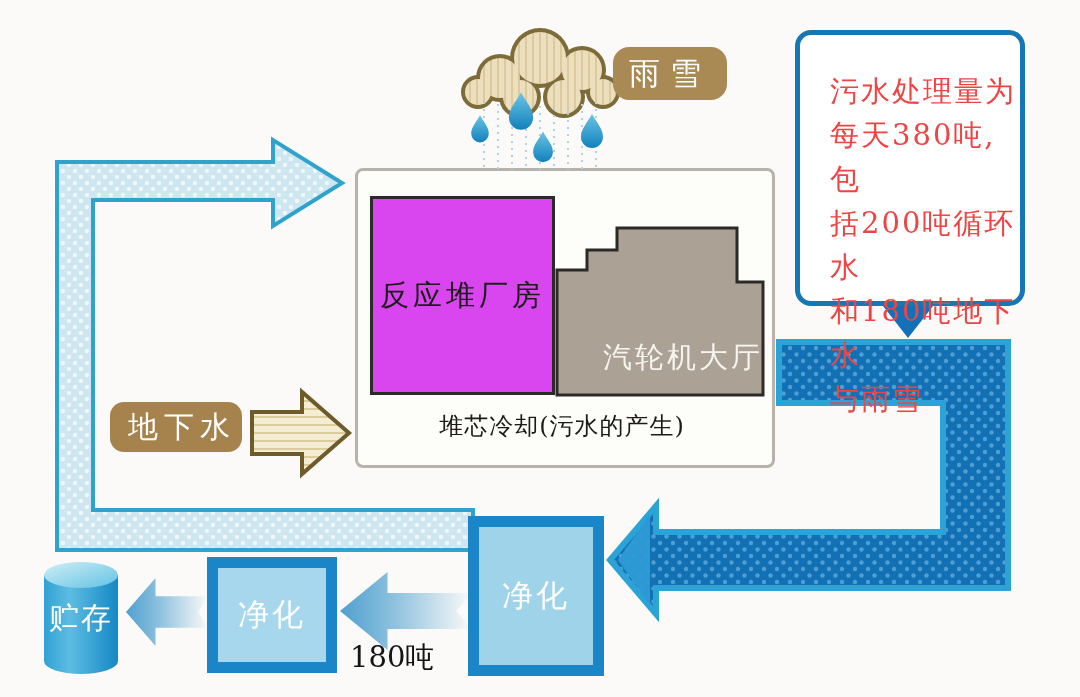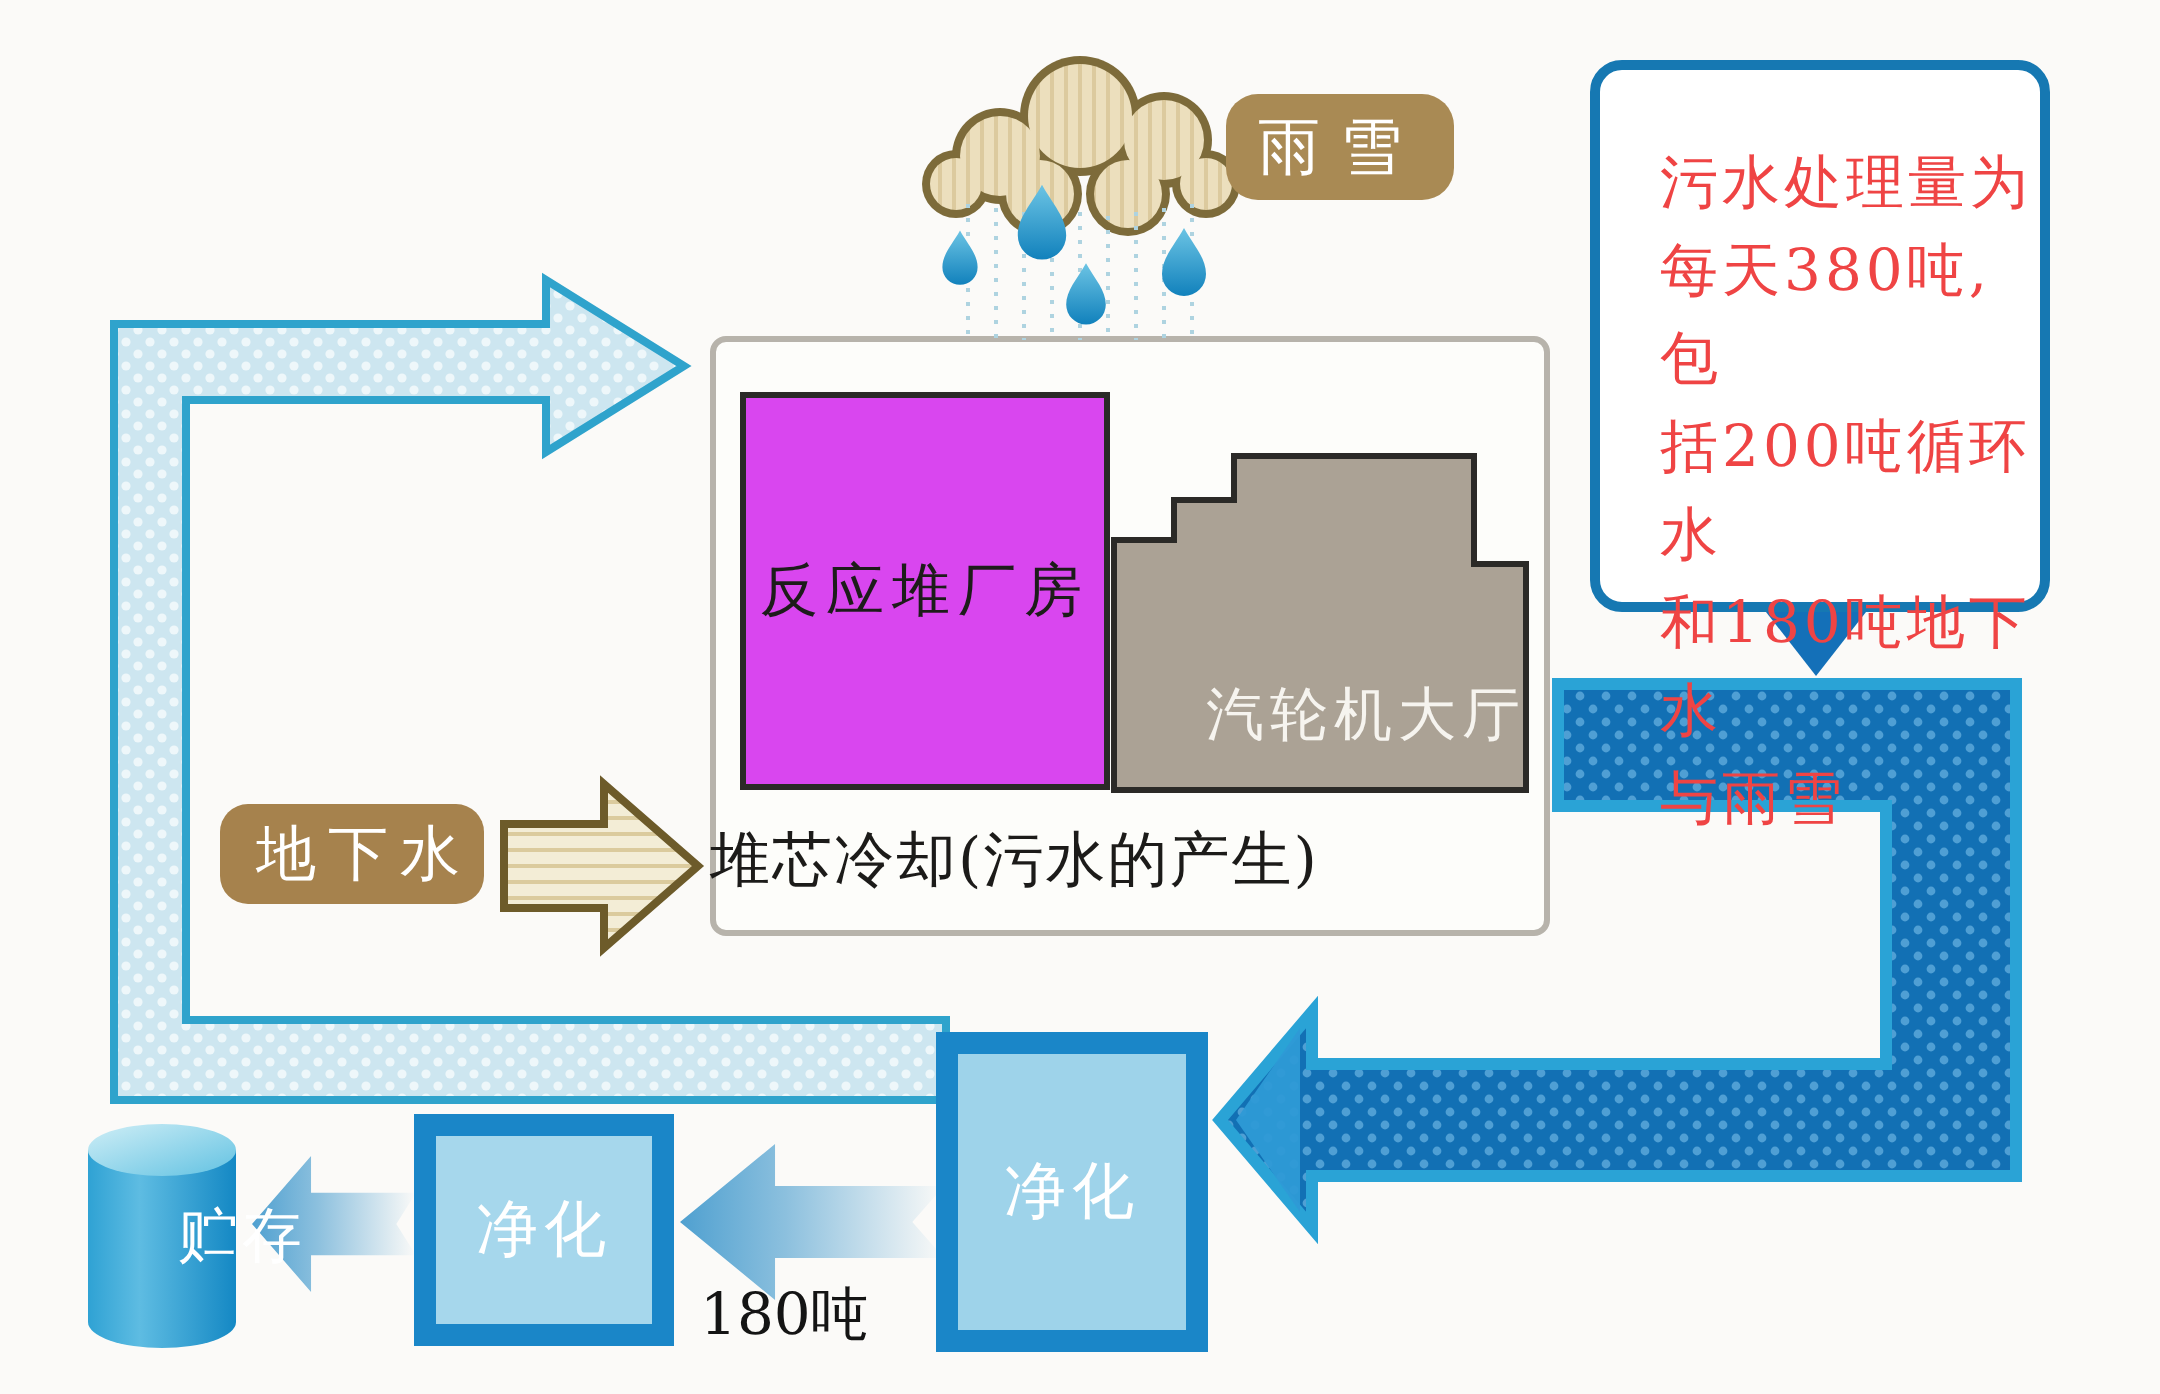--- a/index.html
+++ b/index.html
@@ -19,21 +19,21 @@
     background:#d946ef; border:3px solid #2b2a27; z-index:3;
     display:flex; align-items:center; justify-content:center;
     font-size:29px; color:#1d1c1a; letter-spacing:4px;
   }
   .turbine-label{
     left:557px; top:306px; width:206px; z-index:3;
     text-align:right; color:#f6f4ef; font-size:29px; letter-spacing:3px;margin-top:32px;
   }
   .caption{
     left:355px; top:410px; width:414px; z-index:3;
-    color:#1c1b19; font-size:30px; letter-spacing:1px;
+    text-align:center; color:#1c1b19; font-size:24px; letter-spacing:1px;
   }
   .pill{
     z-index:3; display:flex; align-items:center; justify-content:center;
     color:#ffffff; border-radius:14px;
   }
   .pill-circ{
     left:36px; top:107px; width:236px; height:52px;
     background:linear-gradient(#1795c4,#0b74a2); border-radius:12px;
     font-size:30px; letter-spacing:2px;
   }
@@ -58,21 +58,21 @@
   }
   .purify{
     z-index:3; box-sizing:border-box; border:11px solid #1a86c8;
     display:flex; align-items:center; justify-content:center;
     color:#ffffff; font-size:31px; letter-spacing:3px;
   }
   .purify-big{ left:468px; top:516px; width:136px; height:160px; background:#9ed3ea;}
   .purify-small{ left:207px; top:557px; width:130px; height:116px; background:#a6d7ec;}
   .storage-label{
     left:44px; top:598px; width:74px; z-index:3; text-align:center;
-    color:#ffffff; font-size:30px; letter-spacing:2px;padding-left:40px;
+    color:#ffffff; font-size:30px; letter-spacing:2px;
   }
   .tons{
     left:350px; top:638px; width:100px; z-index:3;
     color:#141414; font-size:29px;
   }
   .chevron{
     z-index:2;
     clip-path:polygon(0% 50%, 36% 0%, 36% 27%, 100% 27%, 88% 50%, 100% 73%, 36% 73%, 36% 100%);
     background:linear-gradient(90deg, #4fa0d0 0%, #8cc0de 40%, rgba(226,238,246,0) 100%);
   }

